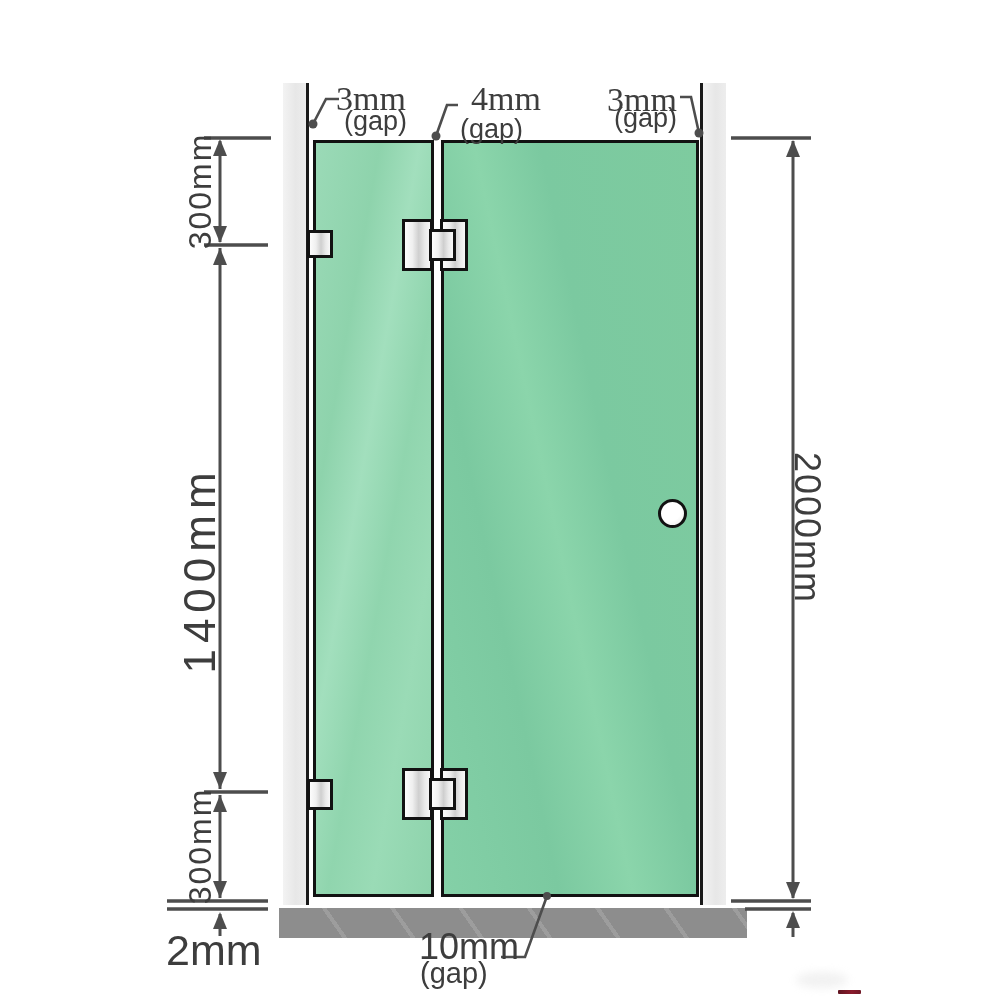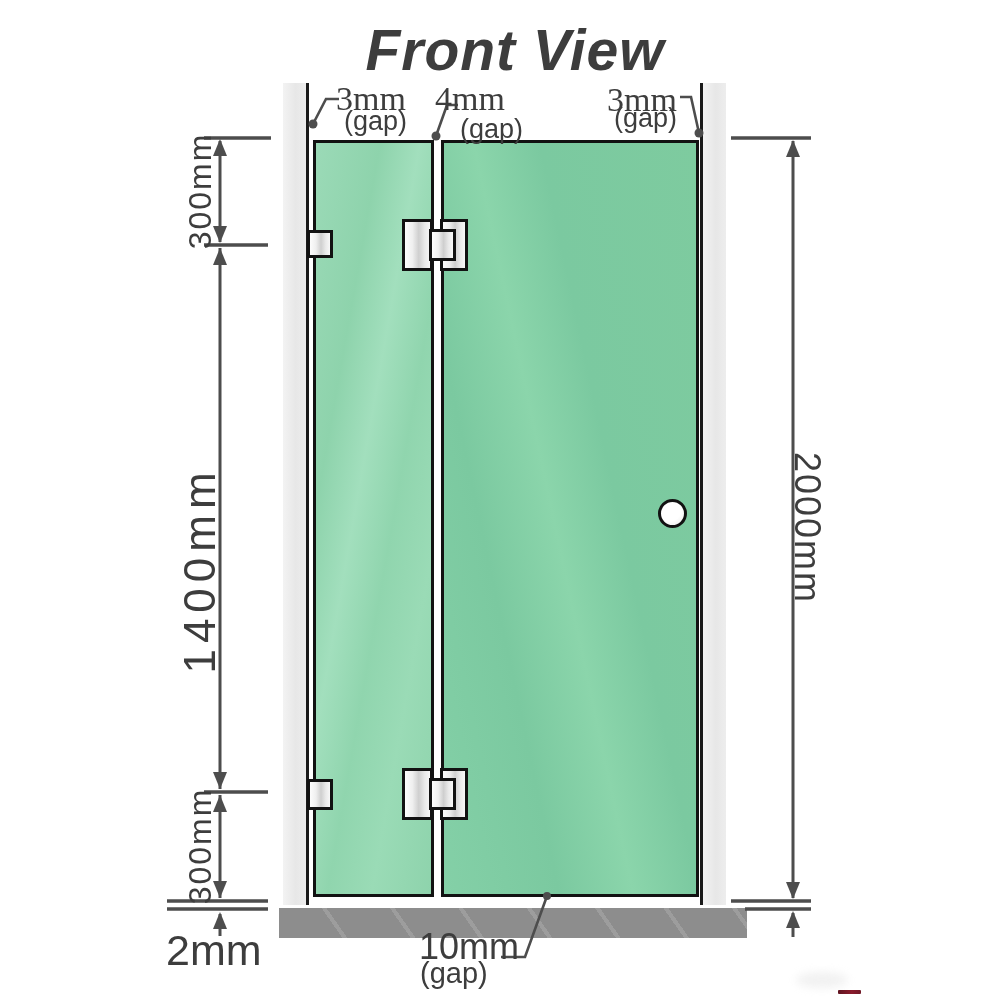--- a/index.html
+++ b/index.html
@@ -77,21 +77,20 @@
   .logo-smudge{
     left:796px;top:972px;width:52px;height:16px;border-radius:50%;
     background:#d9d9d9;opacity:0.35;filter:blur(4px);
   }
 </style>
 </head>
 <body>
 
 <div id="stage">
 
-  <div class="abs title lbl">Front View</div>
 
   <div class="abs wall wall-left"></div>
   <div class="abs wall wall-right"></div>
   <div class="abs wall-edge wall-edge-left"></div>
   <div class="abs wall-edge wall-edge-right"></div>
 
   <div class="abs floor"></div>
 
   <div class="abs glass glass-left"></div>
   <div class="abs glass glass-right"></div>
@@ -154,21 +153,21 @@
       <polygon points="793,911 786,928 800,928"></polygon>
       <circle cx="313" cy="124" r="4.5"></circle>
       <circle cx="436" cy="136" r="4.5"></circle>
       <circle cx="699" cy="133" r="4.5"></circle>
       <circle cx="547" cy="896" r="4"></circle>
     </g>
   </svg>
 
   <div class="abs txt lbl gap-val" style="left:336px;top:82px;">3mm</div>
   <div class="abs txt lbl gap-sub" style="left:344px;top:108px;">(gap)</div>
-  <div class="abs txt lbl gap-val" style="left:435px;top:82px;">4mm</div>
+  <div class="abs txt lbl gap-val" style="left:471px;top:82px;">4mm</div>
   <div class="abs txt lbl gap-sub" style="left:460px;top:116px;">(gap)</div>
   <div class="abs txt lbl gap-val" style="left:607px;top:83px;">3mm</div>
   <div class="abs txt lbl gap-sub" style="left:614px;top:105px;">(gap)</div>
 
   <div class="abs txt lbl vlbl dim-300" style="left:200px;top:191px;">300mm</div>
   <div class="abs txt lbl vlbl dim-1400" style="left:200px;top:570px;">1400mm</div>
   <div class="abs txt lbl vlbl dim-300" style="left:200px;top:846px;">300mm</div>
 
   <div class="abs txt lbl vlbl-r dim-2000" style="left:807px;top:528px;">2000mm</div>
 

